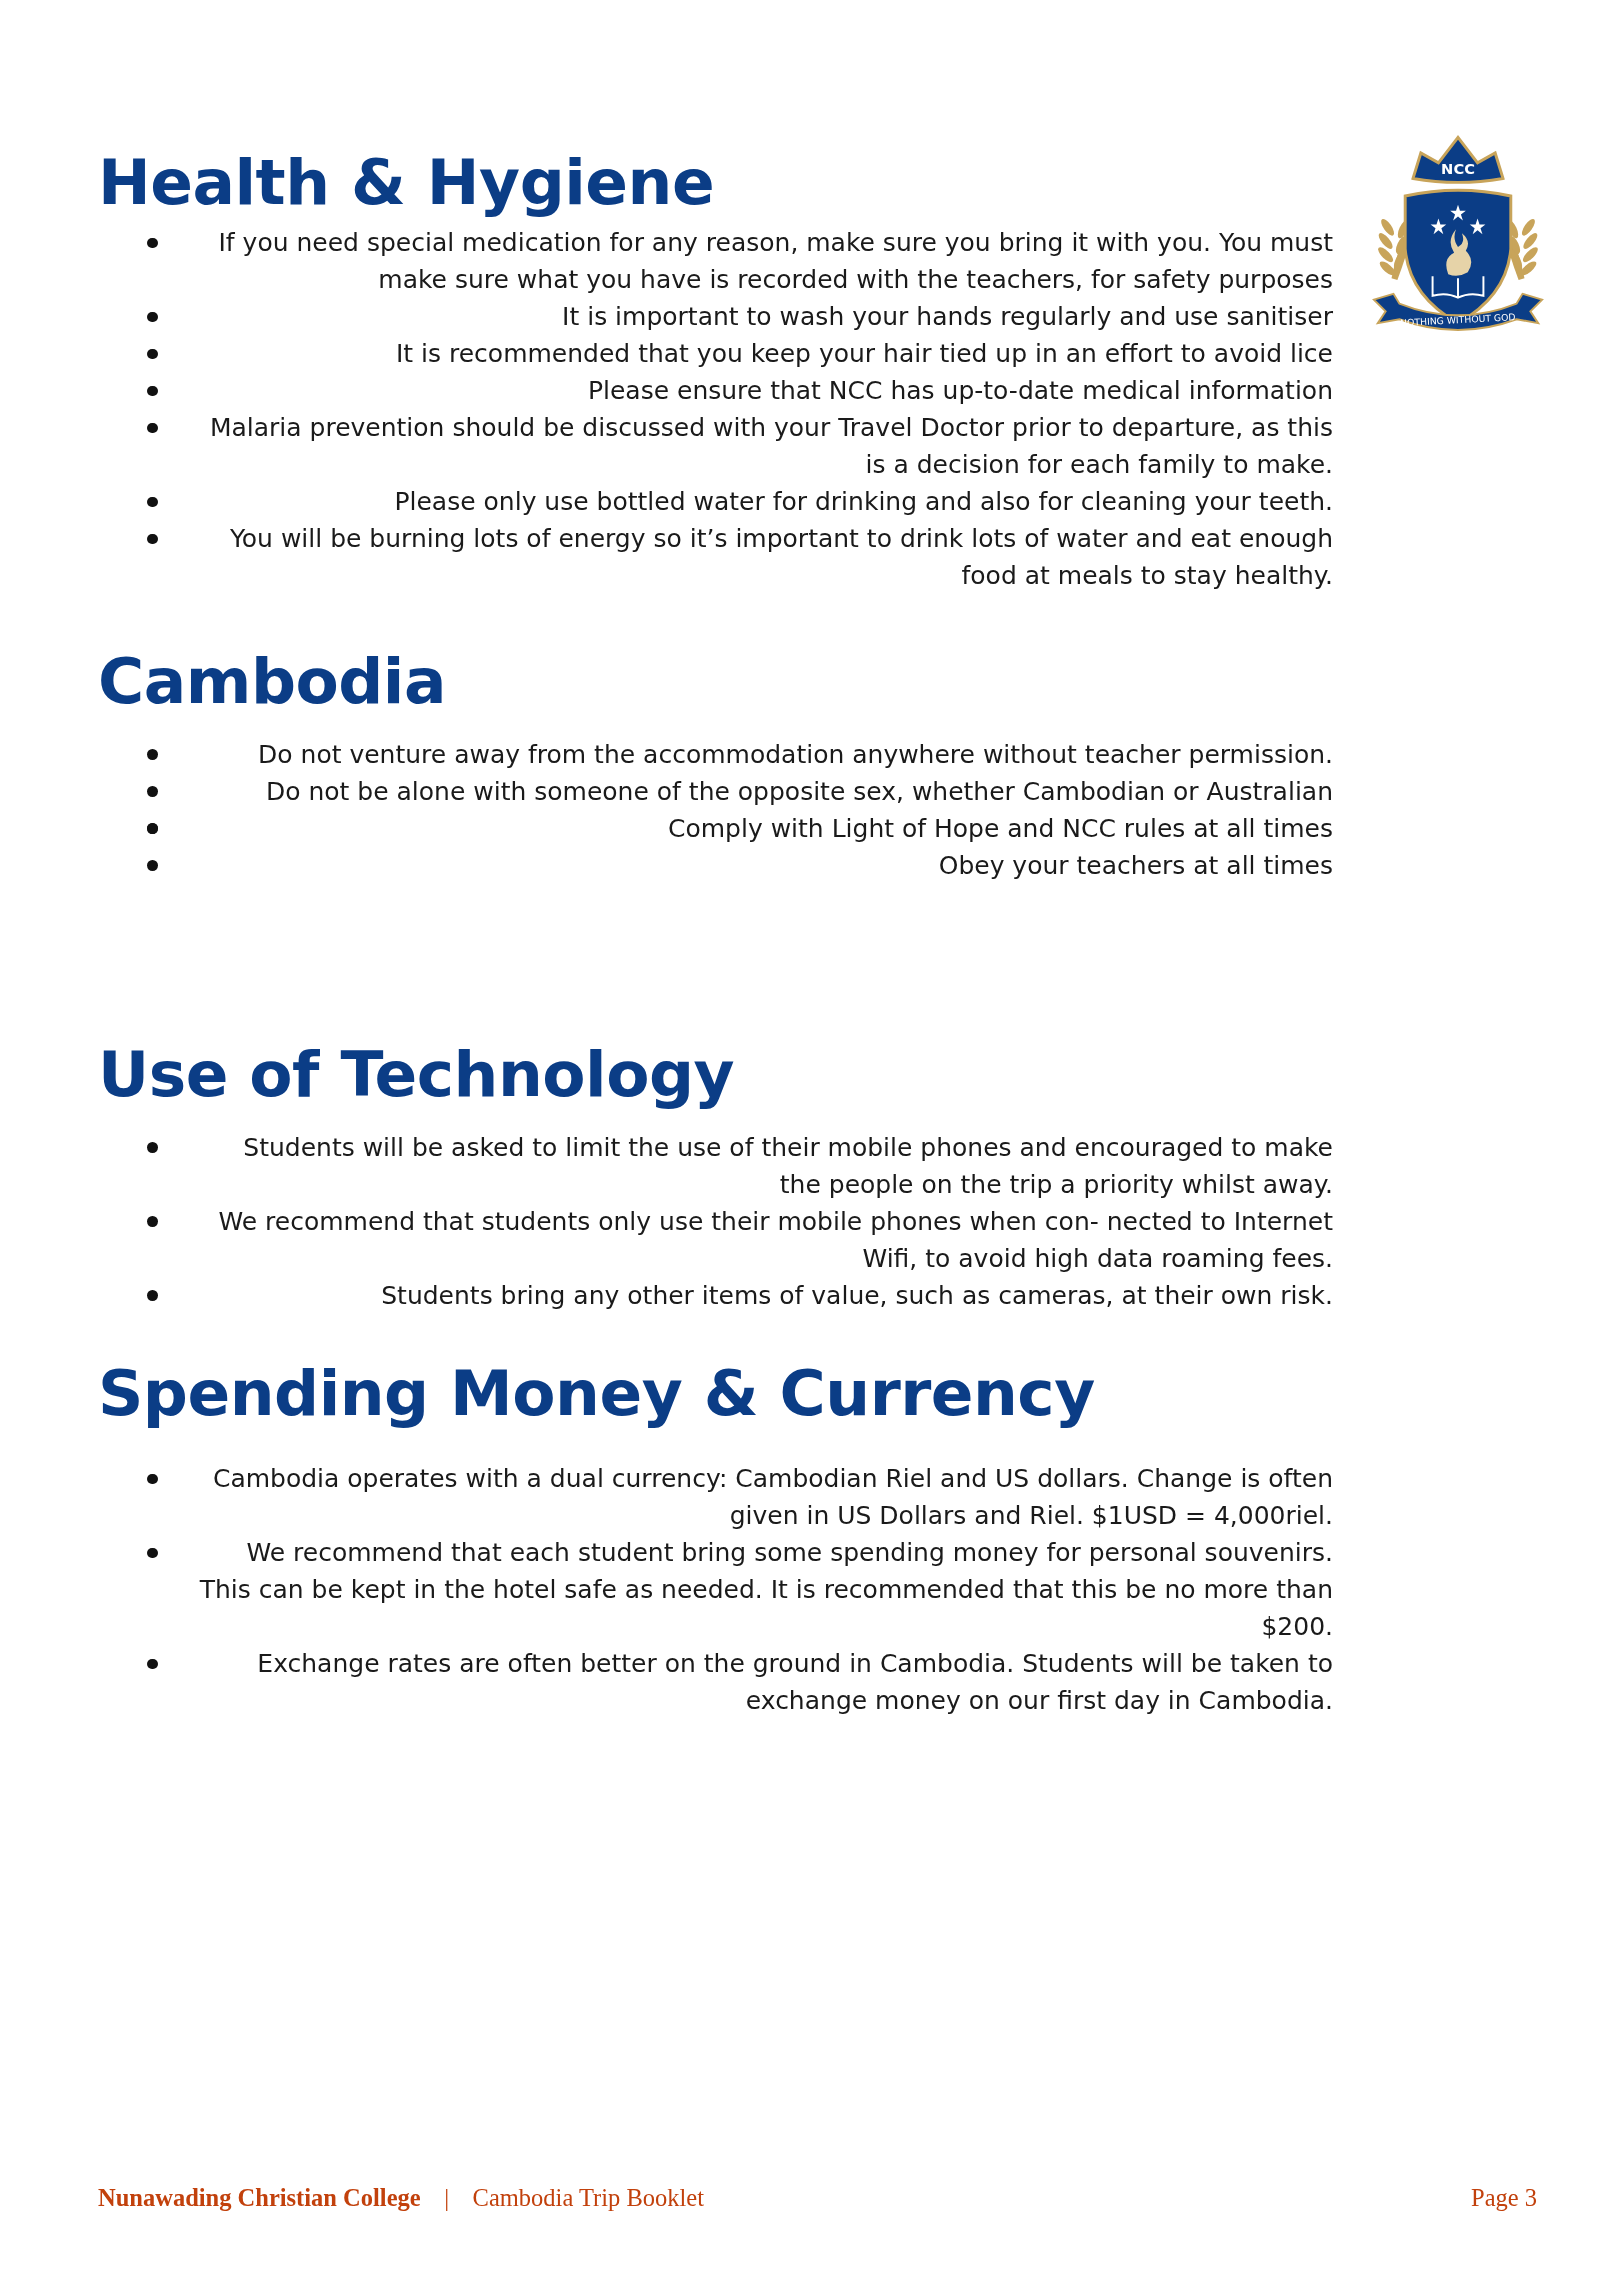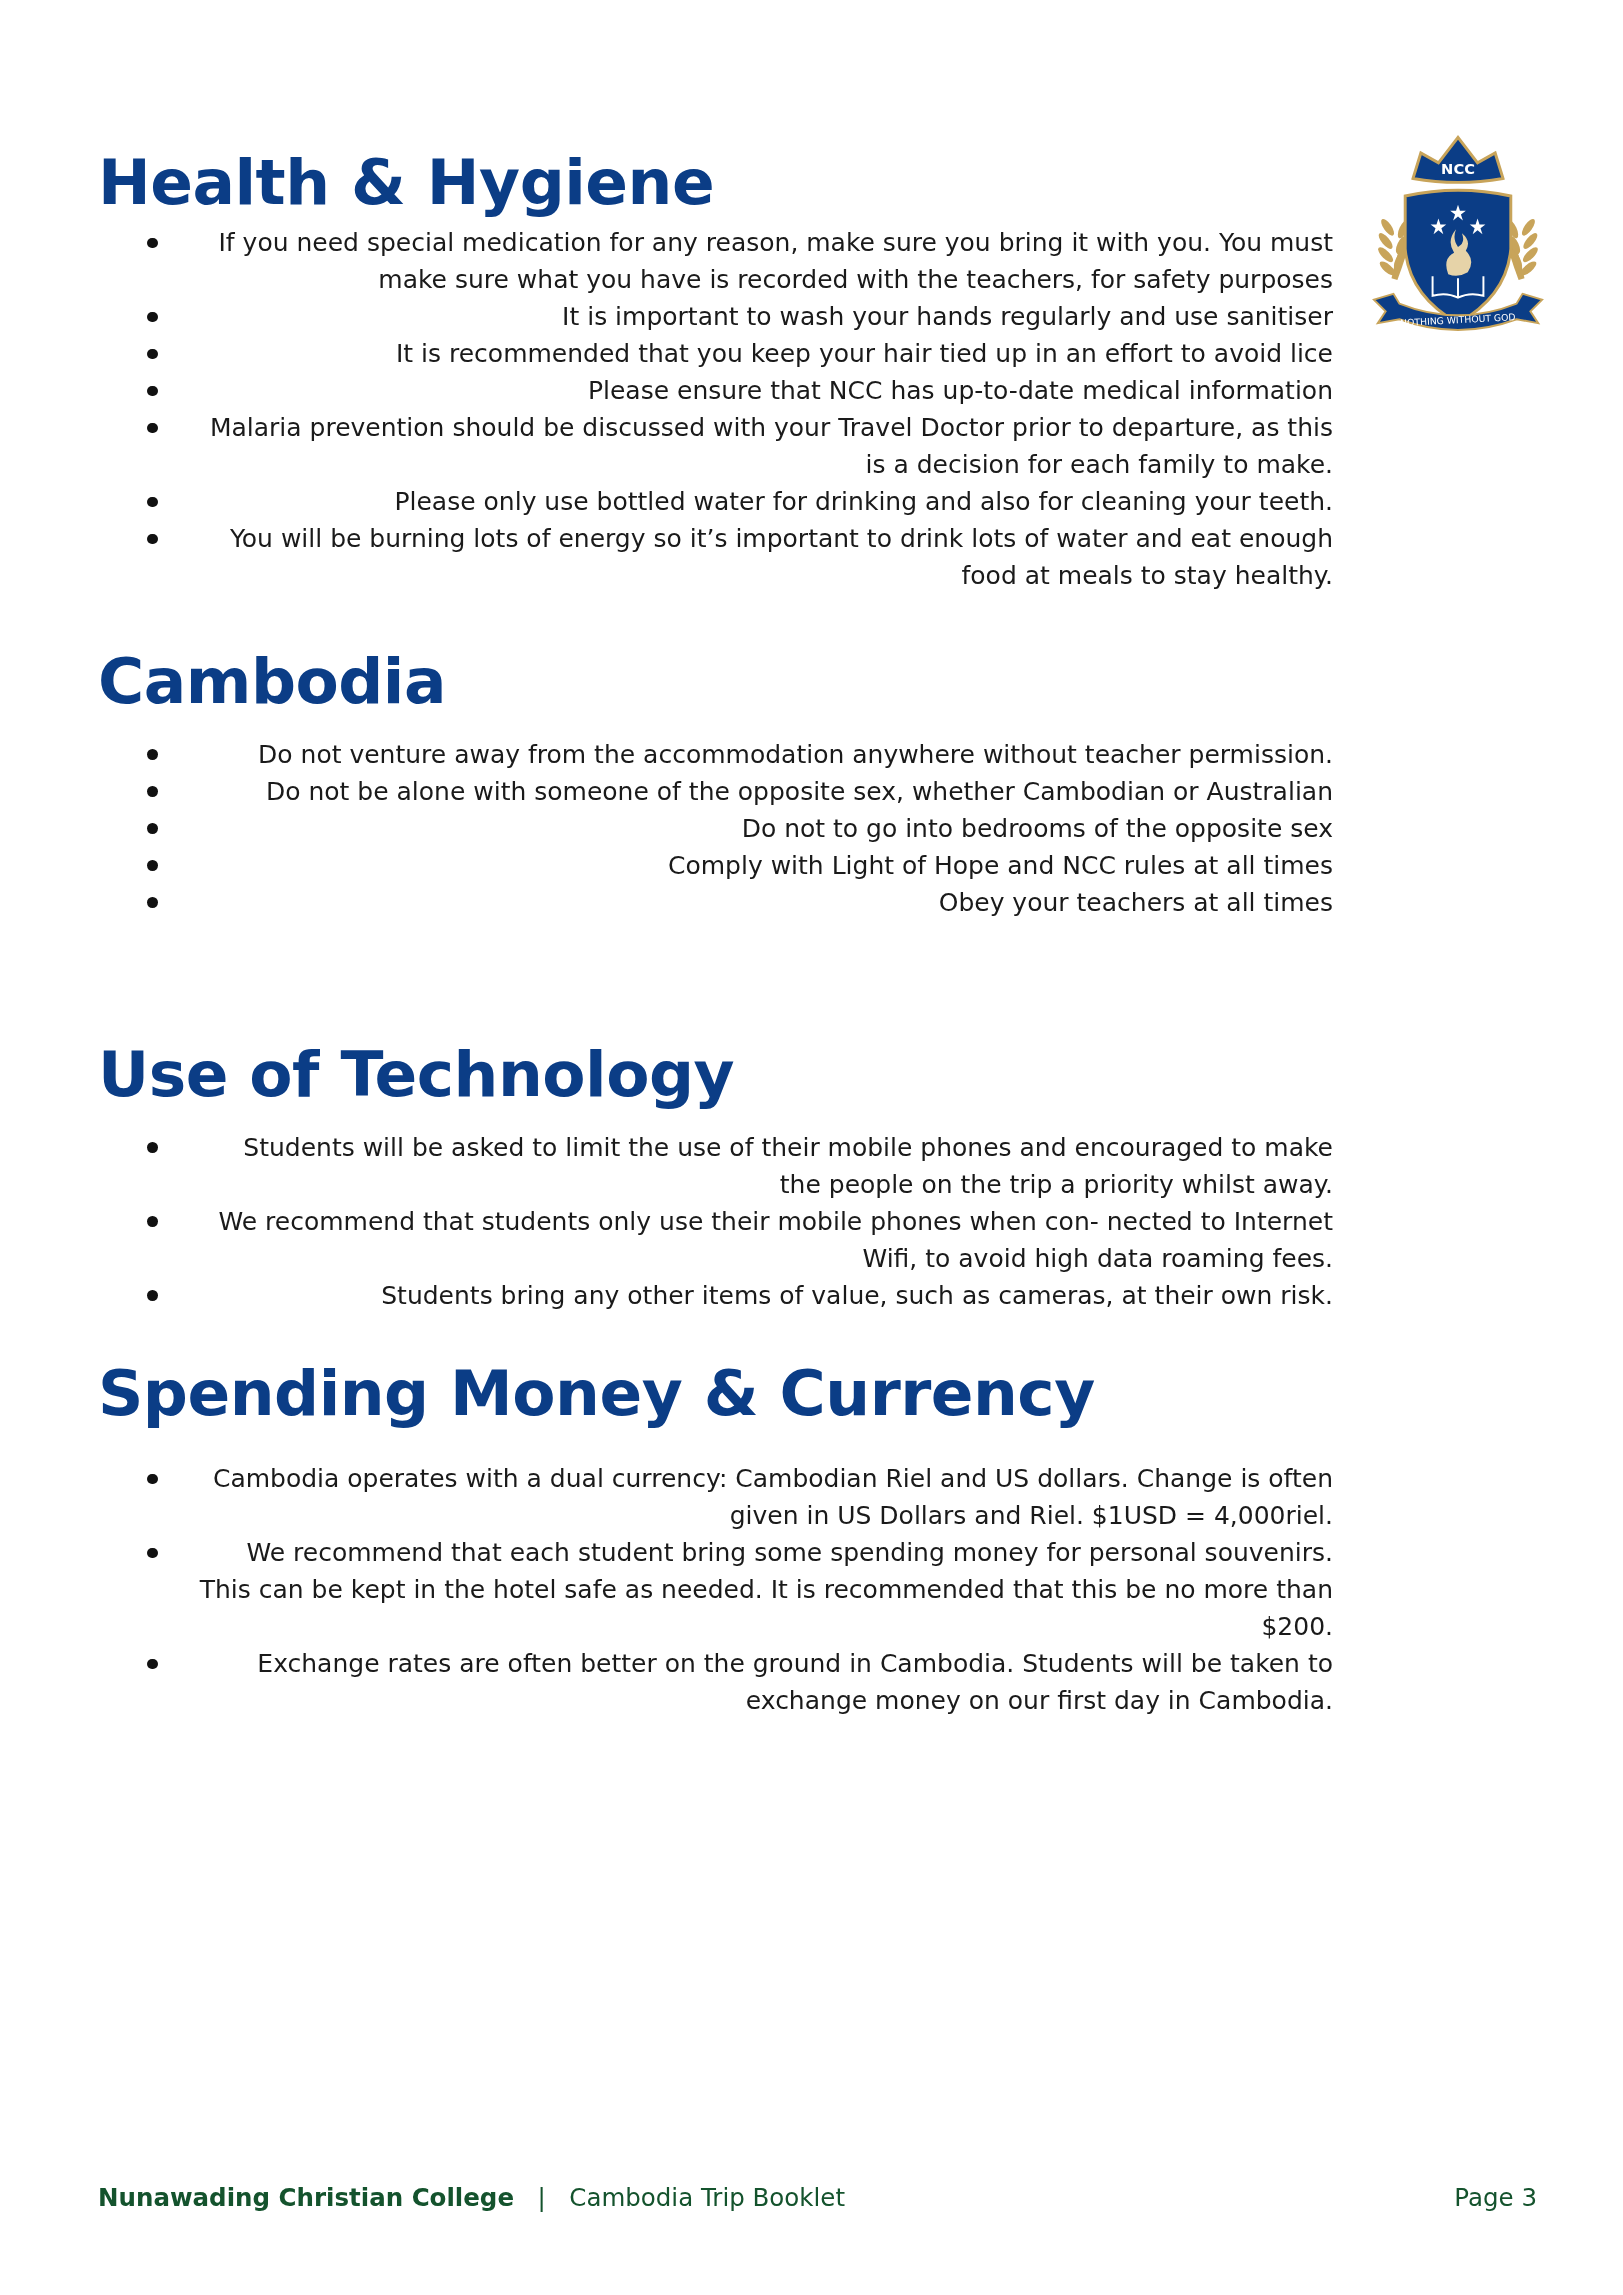--- a/index.html
+++ b/index.html
@@ -78,21 +78,22 @@
     }
 
     .footer {
       position: absolute;
       left: 98px;
       right: 86px;
       top: 2178px;
       height: 39px;
       font-size: 24.5px;
       line-height: 39px;
-      color: #14532d;
+      color: #c2410c;
+      font-family: Liberation Serif, serif;
     }
     .footer .left {
       position: absolute;
       left: 0;
       top: 0;
       white-space: nowrap;
     }
     .footer .college { font-weight: bold; }
     .footer .sep { margin: 0 23.5px; }
     .footer .right {
@@ -165,21 +166,21 @@
       <li><span class="bullet"></span><span>Please only use bottled water for drinking and also for cleaning your teeth.</span></li>
       <li><span class="bullet"></span><span>You will be burning lots of energy so it’s important to drink lots of water and eat enough food at meals to stay healthy.</span></li>
     </ul>
   </section>
 
   <section class="section" id="sec-behaviour">
     <h1 class="heading">Cambodia</h1>
     <ul class="bullets">
       <li><span class="bullet"></span><span>Do not venture away from the accommodation anywhere without teacher permission.</span></li>
       <li><span class="bullet"></span><span>Do not be alone with someone of the opposite sex, whether Cambodian or Australian</span></li>
-      <li><span class="bullet"></span><span>Do not to go into bedrooms of the opposite sex</span></li>
+      <li><span class="bullet"></span></li>
       <li><span class="bullet"></span><span>Comply with Light of Hope and NCC rules at all times</span></li>
       <li><span class="bullet"></span><span>Obey your teachers at all times</span></li>
     </ul>
   </section>
 
   <section class="section" id="sec-tech">
     <h1 class="heading">Use of Technology</h1>
     <ul class="bullets">
       <li><span class="bullet"></span><span>Students will be asked to limit the use of their mobile phones and encouraged to make the people on the trip a priority whilst away.</span></li>
       <li><span class="bullet"></span><span>We recommend that students only use their mobile phones when con- nected to Internet Wifi, to avoid high data roaming fees.</span></li>

